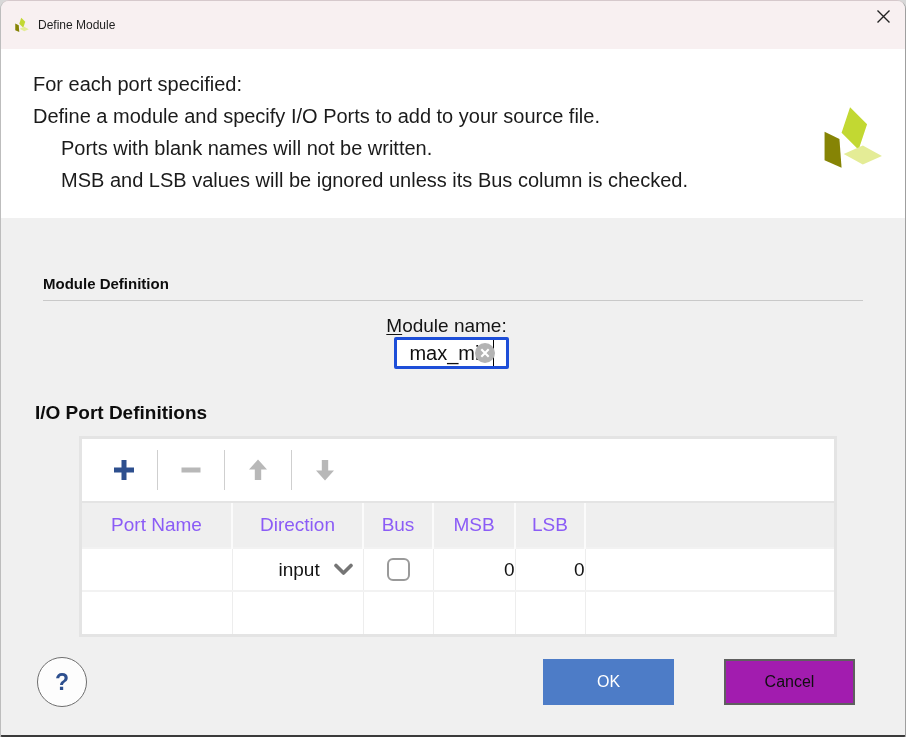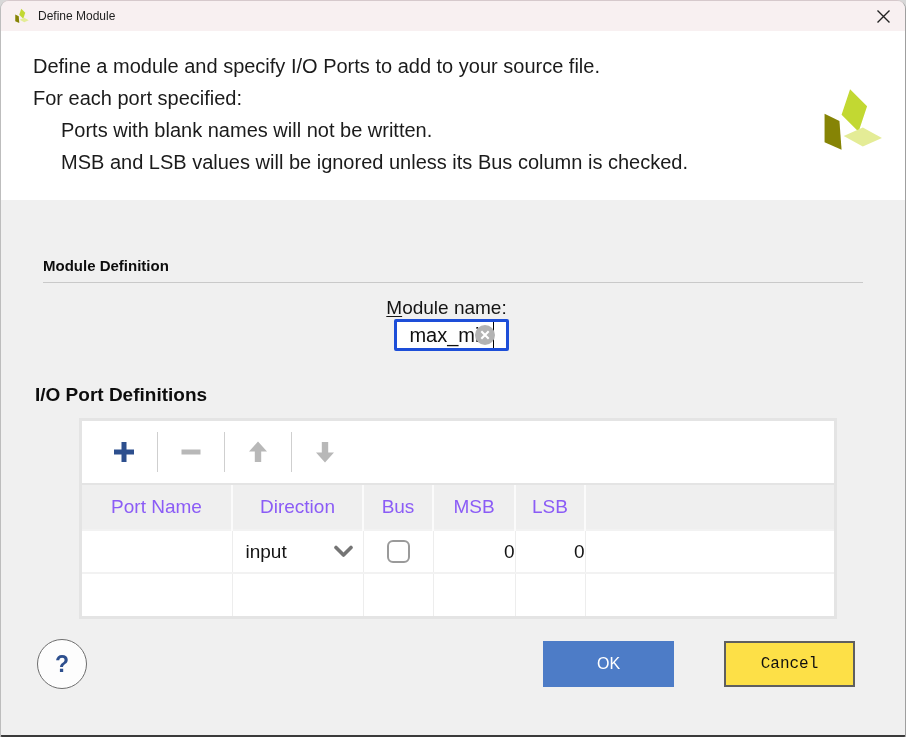--- a/index.html
+++ b/index.html
@@ -5,21 +5,21 @@
   html,body{margin:0;padding:0;background:#d8d8d8;}
   *{box-sizing:border-box;font-family:"Liberation Sans",sans-serif;}
   .window{
     position:relative;width:906px;height:737px;background:#f0f0f0;
     border-left:1px solid #bdbdbd;border-right:1px solid #9f9f9f;
     border-top:1px solid #d6c9cc;border-bottom:2px solid #3a3a3a;
     border-radius:9px 9px 2px 2px;overflow:hidden;
   }
   
   .titlebar{
-    height:30px;background:#f8f0f1;display:flex;align-items:center;
+    height:48px;background:#f8f0f1;display:flex;align-items:center;
     padding:0 0 0 12px;position:relative;
   }
   .titlebar .app-icon{width:16px;height:16px;margin-right:9px;flex:0 0 auto;}
   .titlebar .title{font-size:12px;color:#1f1f1f;}
   .close-btn{
     position:absolute;right:0;top:0;width:44px;height:30px;display:flex;
     align-items:center;justify-content:center;cursor:default;background:transparent;border:0;
   }
   
   .desc{
@@ -63,35 +63,35 @@
   .ports th{
     background:#efefef;height:45px;font-weight:normal;font-size:19px;color:#8b5cf6;
     text-align:center;border-left:2px solid #fbfbfb;
   }
   .ports th:first-child{border-left:0;}
   .ports td{
     background:#ffffff;height:43px;border-left:1px solid #ededed;border-top:2px solid #f2f2f2;
     font-size:19px;color:#141414;padding:0;
   }
   .ports td:first-child{border-left:0;}
-  .dir-cell{display:flex;align-items:center;justify-content:space-between;padding:0 10px 0 13px;cursor:default;}
+  .dir-cell{display:flex;align-items:center;justify-content:space-between;padding:0 10px 0 13px;cursor:default;margin-left:33px;}
   .bus-cell{display:flex;align-items:center;justify-content:center;}
   .checkbox{width:23px;height:23px;border:2px solid #9a9a9a;border-radius:6px;background:#fff;cursor:default;}
   .num-cell{text-align:right;padding-right:16px;color:#c6c6c6;}
   
   .footer{display:flex;align-items:center;justify-content:space-between;margin:20px 50px 0 36px;}
   .help-btn{
     width:50px;height:50px;border-radius:50%;border:1.5px solid #6e6e6e;background:#fdfdfd;
     font-size:23px;font-weight:bold;color:#2d4f8e;display:flex;align-items:center;justify-content:center;
     padding:0;cursor:default;
   }
   .btn-group{display:flex;gap:50px;}
   .btn{width:131px;height:46px;font-size:16px;cursor:default;}
   .btn-ok{background:#4d7cc7;color:#ffffff;border:1px solid #4d7cc7;}
-  .btn-cancel{background:#fde047;color:#0f0f0f;border:2px solid #5f5f5f;font-family:Liberation Mono, monospace;}
+  .btn-cancel{background:#a21caf;color:#0f0f0f;border:2px solid #5f5f5f;}
 </style>
 </head>
 <body>
 
 <div class="window">
 
   <div class="titlebar">
     <svg class="app-icon" viewBox="0 0 64 64">
       <polygon points="33,3 49,19 41,43 25,27" fill="#c2d832"></polygon>
       <polygon points="9,26 23,33 25,60 9,53" fill="#868405"></polygon>
@@ -99,22 +99,22 @@
     </svg>
     <span class="title">Define Module</span>
     <button class="close-btn">
       <svg width="15" height="15" viewBox="0 0 15 15">
         <path d="M1.5,1.5 L13.5,13.5 M13.5,1.5 L1.5,13.5" stroke="#222" stroke-width="1.4" fill="none"></path>
       </svg>
     </button>
   </div>
 
   <div class="desc">
+    <div>For each port specified:</div>
     <div>Define a module and specify I/O Ports to add to your source file.</div>
-    <div>For each port specified:</div>
     <div class="indent">Ports with blank names will not be written.</div>
     <div class="indent">MSB and LSB values will be ignored unless its Bus column is checked.</div>
     <svg class="vivado-logo" viewBox="0 0 64 64">
       <polygon points="33,3 49,19 41,43 25,27" fill="#c2d832"></polygon>
       <polygon points="9,26 23,33 25,60 9,53" fill="#868405"></polygon>
       <polygon points="27,47 45,39 63,49 45,57" fill="#e4ec96"></polygon>
     </svg>
   </div>
 
   <div class="content">

